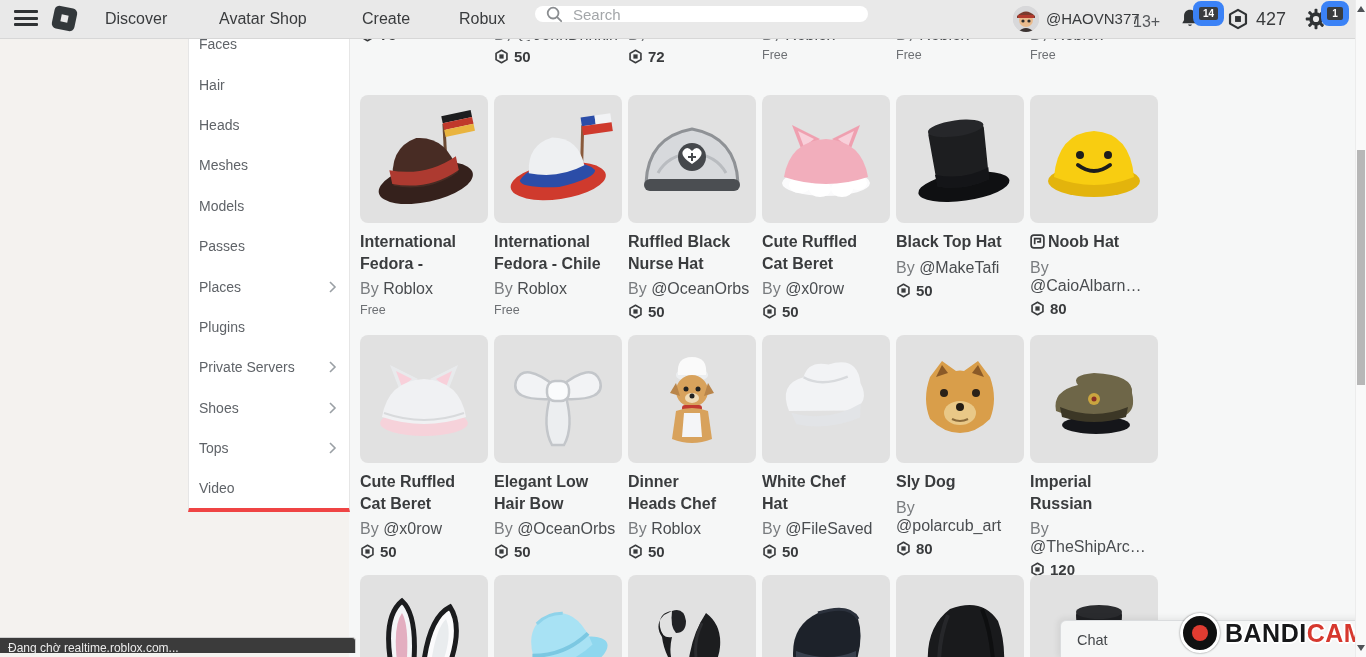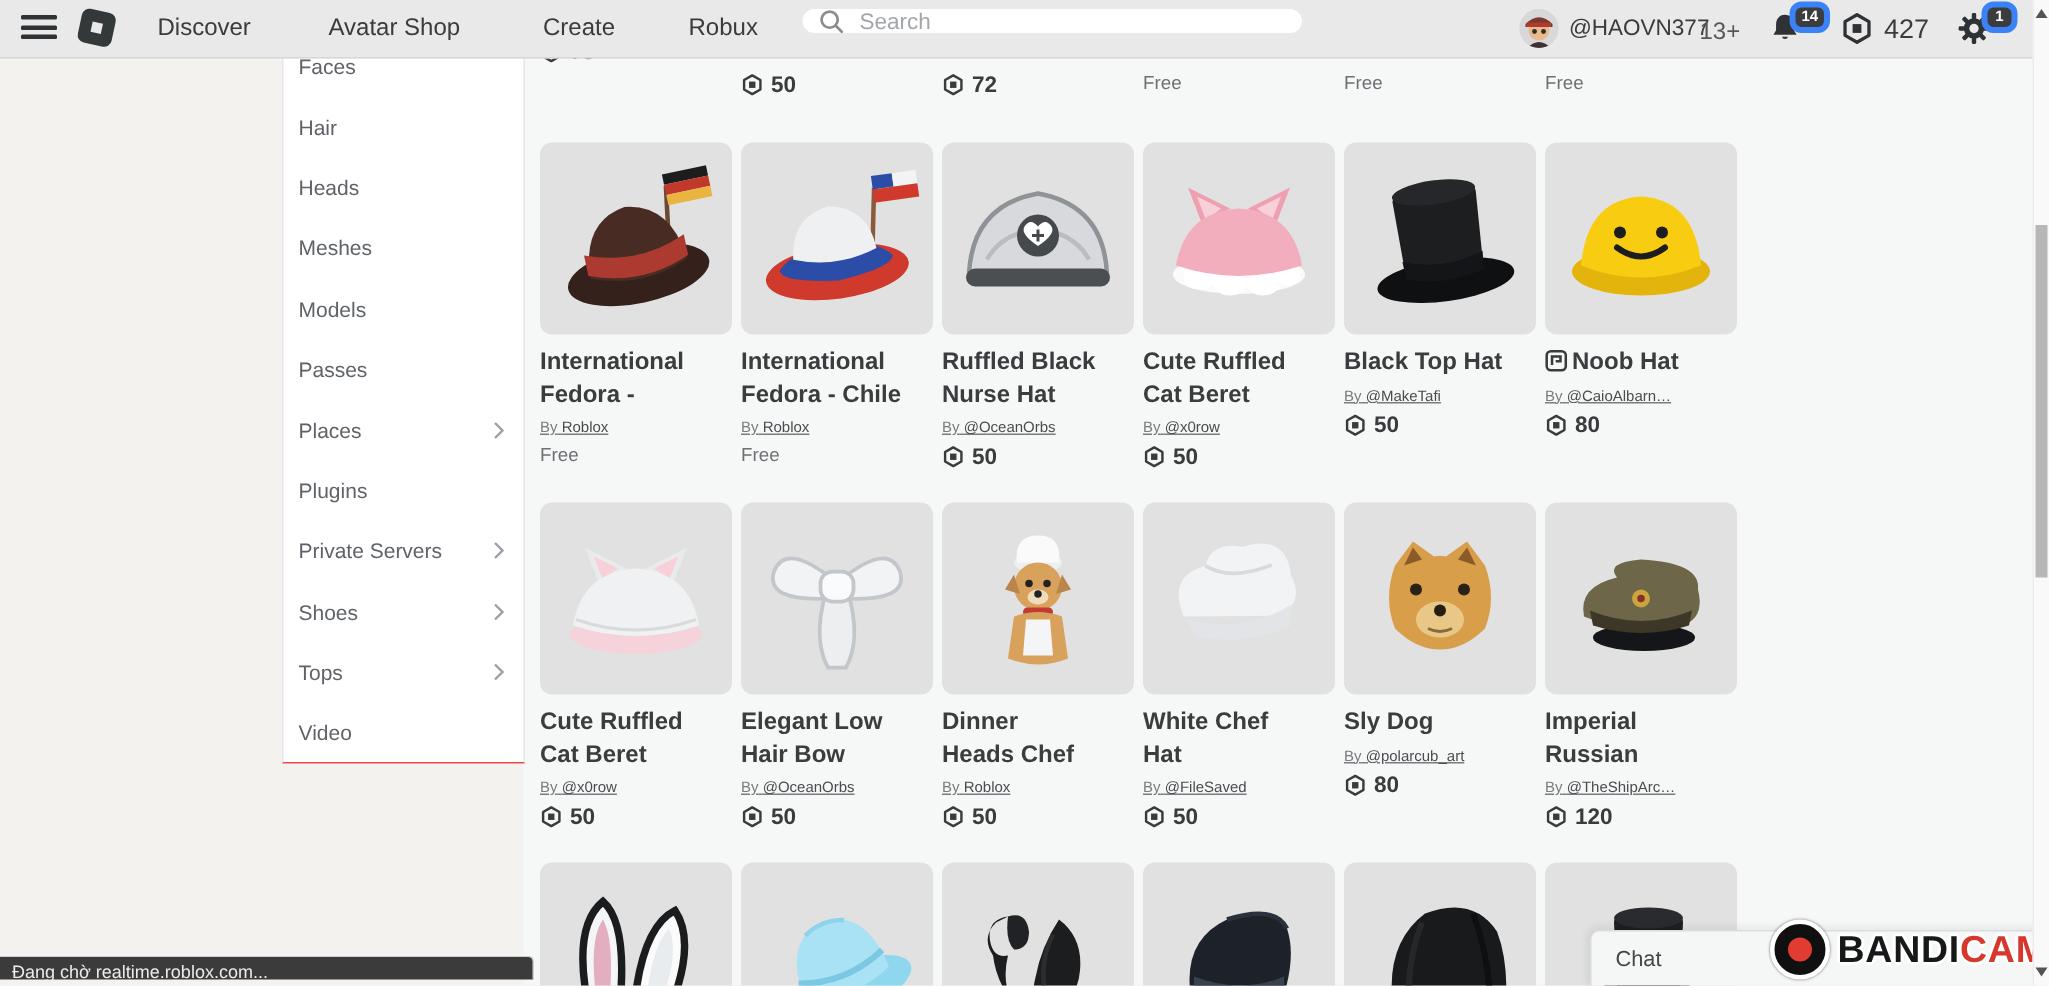--- a/index.html
+++ b/index.html
@@ -21,40 +21,40 @@
   .search svg{margin-left:10px;}
   .search input{border:none;outline:none;background:transparent;font-size:15px;color:#393b3d;
           margin-left:8px;width:270px;font-family:"Liberation Sans",sans-serif;}
   .search input::placeholder{color:#a3a6a9;}
   .avatar{position:absolute;left:1013px;top:6px;width:26px;height:26px;border-radius:50%;overflow:hidden;
           background:#d8d8da;cursor:pointer;}
   .uname{position:absolute;left:1046px;top:0;height:38px;line-height:38px;font-size:15px;color:#393b3d;cursor:pointer;}
   .age{position:absolute;left:1133px;top:13px;font-size:16px;color:#55585b;}
   .tb-ico{position:absolute;top:8px;cursor:pointer;}
   .badge{position:absolute;top:1px;background:#3a3c3e;color:#fff;font-size:10px;font-weight:bold;
-         border-radius:8px;padding:1px 4px;min-width:8px;text-align:center;border:4px solid #3b82f6;}
+         border-radius:8px;padding:1px 4px;min-width:8px;text-align:center;border:6px solid #3b82f6;}
   .rbx-count{position:absolute;left:1256px;top:0;height:38px;line-height:38px;font-size:18px;color:#393b3d;cursor:pointer;}
 
   
   .sidebar{position:absolute;left:188px;top:38px;width:160px;height:470px;background:#ffffff;
-           border-left:1px solid #e6e6e6;border-right:1px solid #e6e6e6;border-bottom:1px solid #ef4444;z-index:5;}
+           border-left:1px solid #e6e6e6;border-right:1px solid #e6e6e6;border-bottom:4px solid #ef4444;z-index:5;}
   .side-list{margin-top:-14px;}
   .side-item{height:40.4px;display:flex;align-items:center;padding:0 12px 0 10px;cursor:pointer;
              font-size:14px;color:#5f6368;justify-content:space-between;}
   .side-item .chev{color:#9aa0a5;display:flex;}
 
   
   .main-bg{position:absolute;left:349px;top:38px;right:10px;bottom:0;background:#f6f7f7;z-index:1;}
   .row{position:absolute;display:flex;gap:6px;left:360px;z-index:2;}
   .card{width:128px;cursor:pointer;}
   .thumb{width:128px;height:128px;background:#e1e1e1;border-radius:8px;overflow:hidden;}
   .thumb svg{width:128px;height:128px;display:block;}
   .iname{margin-top:8px;font-size:16px;line-height:21.5px;font-weight:bold;color:#3a3c3e;width:126px;}
   .iname .lim{display:inline-block;vertical-align:-2px;margin-right:3px;}
-  .byline{margin-top:6px;font-size:10px;color:#797c7f;text-decoration:underline;}
+  .byline{margin-top:6px;font-size:16px;color:#797c7f;}
   .byline .cr{color:#4a4d50;cursor:pointer;}
   .price{margin-top:5px;display:flex;align-items:center;font-size:15px;font-weight:bold;color:#393b3d;}
   .price svg{margin-right:5px;}
   .free{margin-top:5px;font-size:12.5px;color:#6d7074;}
   .pr-line{display:flex;align-items:center;font-size:15px;font-weight:bold;color:#393b3d;height:16px;}
   .pr-line svg{margin-right:5px;}
   .pcol{width:128px;}
   .pcol .byline{margin-top:0;}
 
   

